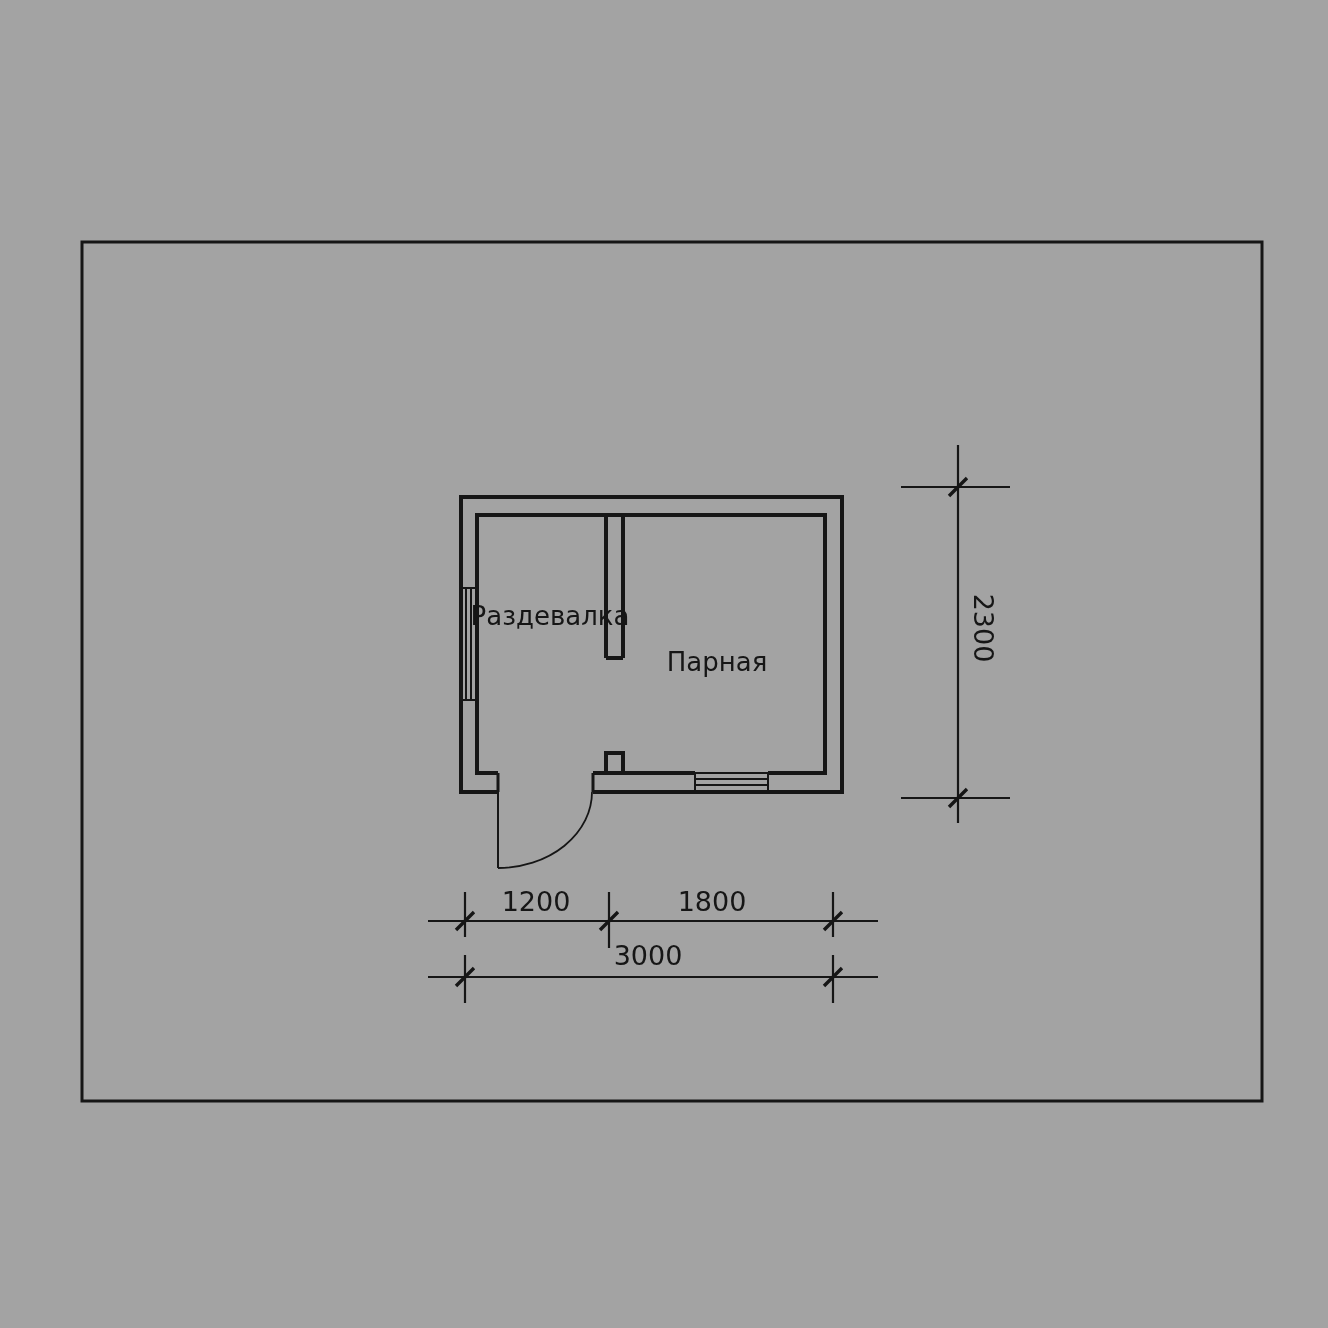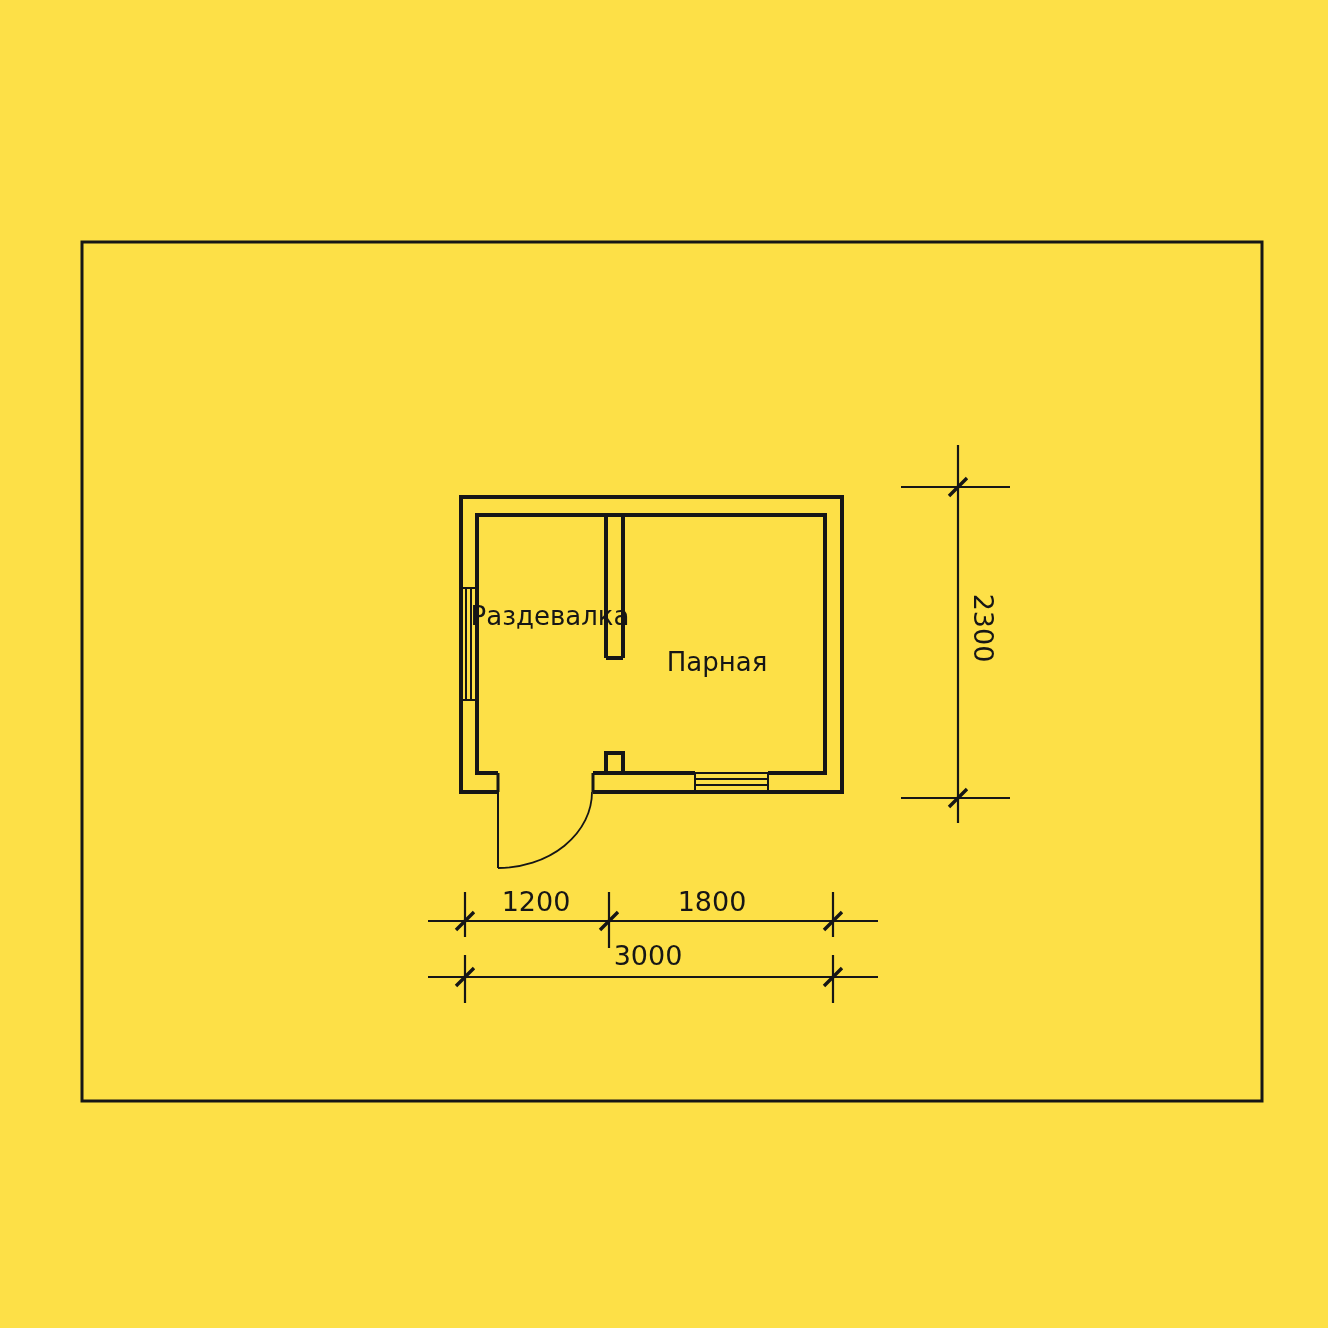--- a/index.html
+++ b/index.html
@@ -4,21 +4,21 @@
 <style>
   html, body {
     margin: 0;
     padding: 0;
     background: #ffffff;
   }
   .canvas {
     position: relative;
     width: 1328px;
     height: 1328px;
-    background: #fde047;
+    background: #a3a3a3;
     font-family: "DejaVu Sans", "Liberation Sans", sans-serif;
     overflow: hidden;
   }
   svg {
     display: block;
   }
   svg text {
     font-family: "DejaVu Sans", "Liberation Sans", sans-serif;
     fill: #161616;
   }

